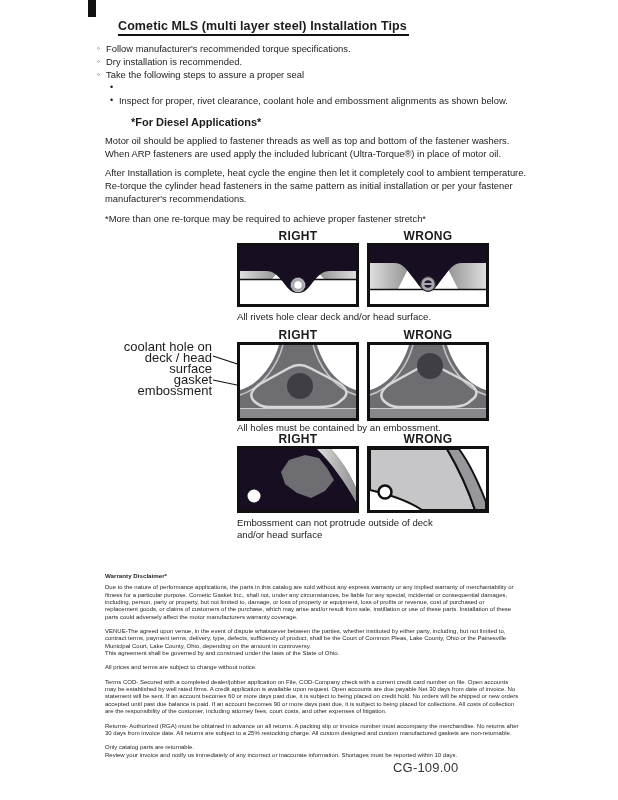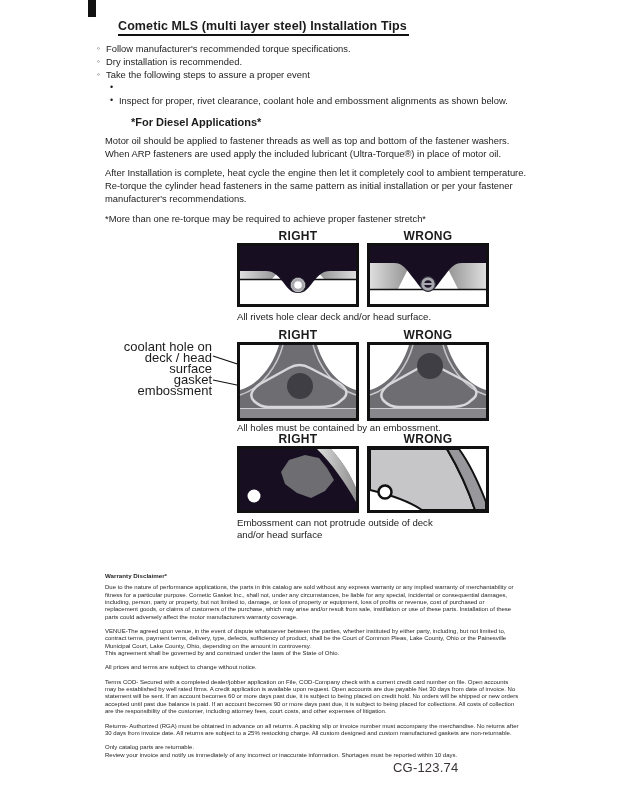--- a/index.html
+++ b/index.html
@@ -53,21 +53,21 @@
     <div class="b-row">
       <span class="mk">◦</span>
       <span>Follow manufacturer's recommended torque specifications.</span>
     </div>
     <div class="b-row">
       <span class="mk">◦</span>
       <span>Dry installation is recommended.</span>
     </div>
     <div class="b-row">
       <span class="mk">◦</span>
-      <span>Take the following steps to assure a proper event</span>
+      <span>Take the following steps to assure a proper seal</span>
     </div>
     <div class="b-row sub">
       <span class="mk">•</span>
     </div>
     <div class="b-row sub">
       <span class="mk">•</span>
       <span>Inspect for proper, rivet clearance, coolant hole and embossment alignments as shown below.</span>
     </div>
   </div>
 
@@ -165,15 +165,15 @@
     <p>Due to the nature of performance applications, the parts in this catalog are sold without any express warranty or any implied warranty of merchantability or fitness for a particular purpose.  Cometic Gasket Inc., shall not, under any circumstances, be liable for any special, incidental or consequential damages, including, person, party or property, but not limited to, damage, or loss of property or equipment, loss of profits or revenue, cost of purchased or replacement goods, or claims of customers of the purchase, which may arise and/or result from sale, instillation or use of these parts.  Installation of these parts could adversely affect the motor manufacturers warranty coverage.</p>
     <p class="m0">VENUE-The agreed upon venue, in the event of dispute whatsoever between the parties, whether instituted by either party, including, but not limited to, contract terms, payment terms, delivery, type, defects, sufficiency of product, shall be the Court of Common Pleas, Lake County, Ohio or the Painesville Municipal Court, Lake County, Ohio, depending on the amount in controversy.</p>
     <p>This agreement shall be governed by and construed under the laws of the State of Ohio.</p>
     <p>All prices and terms are subject to change without notice.</p>
     <p>Terms COD- Secured with a completed dealer/jobber application on File, COD-Company check with a current credit card number on file.  Open accounts may be established by well rated firms.  A credit application is available upon request.  Open accounts are due payable Net 30 days from date of invoice.  No statement will be sent.  If an account becomes 60 or more days past due, it is subject to being placed on credit hold.  No orders will be shipped or new orders accepted until past due balance is paid.  If an account becomes 90 or more days past due, it is subject to being placed for collections.  All costs of collection are the responsibility of the customer, including attorney fees, court costs, and other expenses of litigation.</p>
     <p>Returns- Authorized (RGA) must be obtained in advance on all returns.  A packing slip or invoice number must accompany the merchandise.  No returns after 30 days from invoice date.  All returns are subject to a 25% restocking charge.  All custom designed and custom manufactured gaskets are non-returnable.</p>
     <p class="m0">Only catalog parts are returnable.</p>
     <p>Review your invoice and notify us immediately of any incorrect or inaccurate information.  Shortages must be reported within 10 days.</p>
   </div>
 
-  <div class="abs pageno">CG-123.74</div>
+  <div class="abs pageno">CG-109.00</div>
 
 </div>
 
 </body></html>

